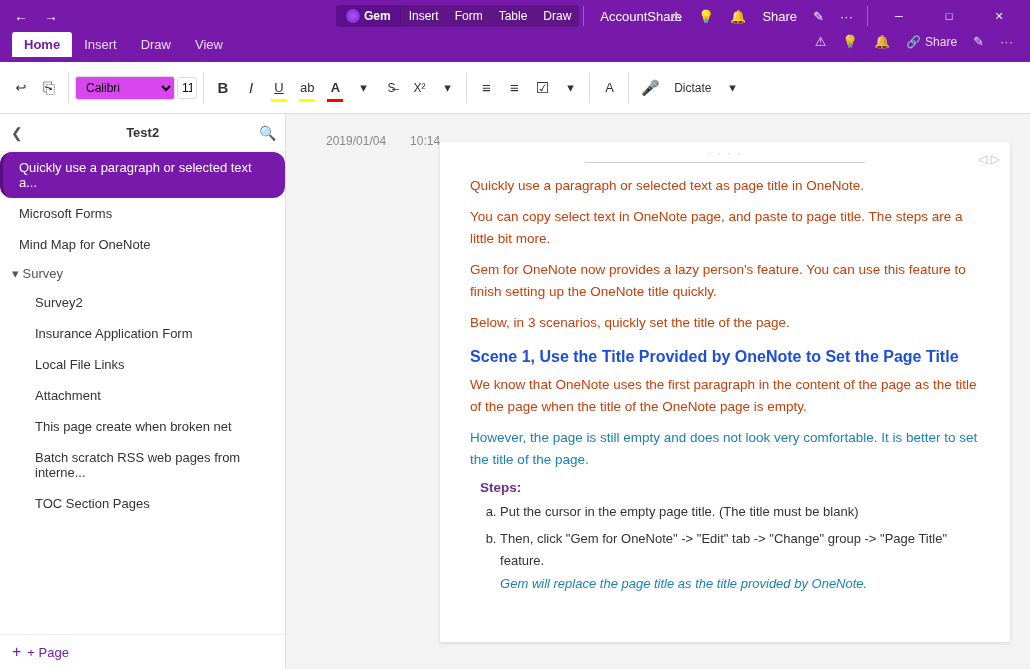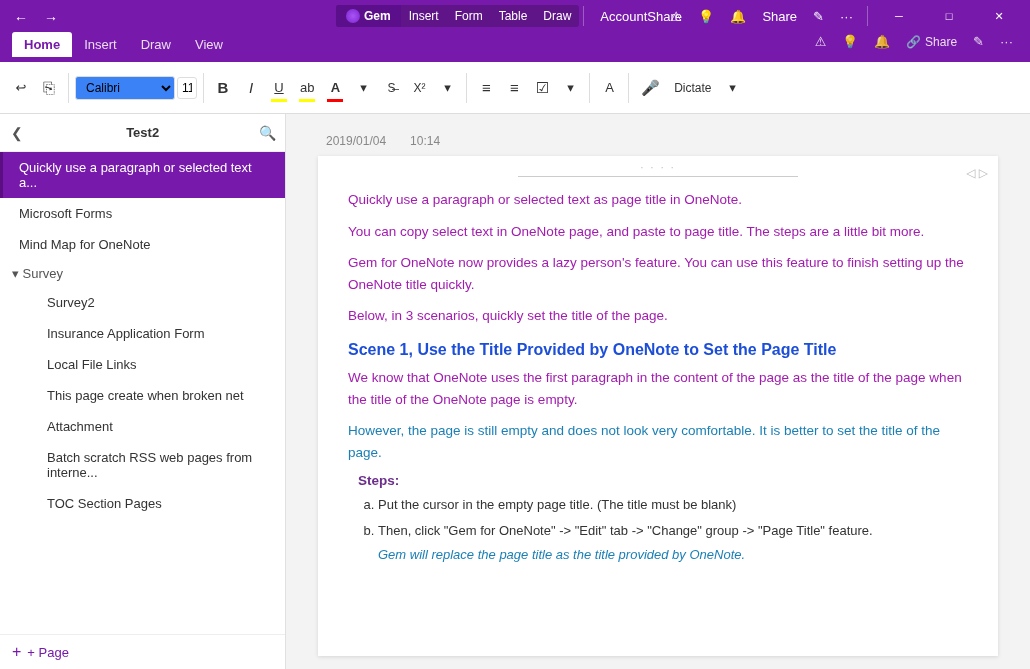--- a/index.html
+++ b/index.html
@@ -25,50 +25,50 @@
     .ribbon-tabs { height: 30px; background: #7719aa; display: flex; align-items: flex-start; padding: 0 12px; }
     .ribbon-tab { padding: 5px 12px; color: rgba(255,255,255,0.85); cursor: pointer; font-size: 13px; border-radius: 3px 3px 0 0; }
     .ribbon-tab.active { background: white; color: #7719aa; font-weight: 600; }
     .ribbon-tabs-right { margin-left: auto; display: flex; align-items: center; gap: 6px; padding-bottom: 4px; }
     .ribbon-tabs-right button { background: none; border: none; color: rgba(255,255,255,0.85); cursor: pointer; font-size: 13px; padding: 2px 5px; }
 
     
     .toolbar { height: 52px; background: white; border-bottom: 1px solid #ddd; display: flex; align-items: center; padding: 0 8px; gap: 2px; }
     .toolbar-btn { background: none; border: none; cursor: pointer; padding: 4px 6px; border-radius: 3px; font-size: 13px; color: #333; display: flex; align-items: center; justify-content: center; min-width: 26px; height: 36px; }
     .toolbar-separator { width: 1px; height: 30px; background: #ddd; margin: 0 4px; }
-    .font-select { border: 1px solid #ddd; padding: 3px 6px; border-radius: 3px; font-size: 12px; width: 100px; cursor: pointer; background: #3b82f6; }
+    .font-select { border: 1px solid #ddd; padding: 3px 6px; border-radius: 3px; font-size: 12px; width: 100px; cursor: pointer; background: #d946ef; }
     .font-size-input { border: 1px solid #ddd; padding: 3px 4px; border-radius: 3px; font-size: 12px; width: 20px; text-align: center; background: white; }
     .toolbar-btn.bold { font-weight: bold; font-size: 15px; }
     .toolbar-btn.italic { font-style: italic; font-size: 15px; }
     .underline-btn { position: relative; }
     .color-indicator { width: 16px; height: 3px; background: #ffff00; position: absolute; bottom: 4px; left: 50%; transform: translateX(-50%); }
 
     
     .main-layout { display: flex; flex: 1; overflow: hidden; }
 
     
     .sidebar { width: 286px; background: white; border-right: 1px solid #e0e0e0; display: flex; flex-direction: column; overflow: hidden; }
     .sidebar-header { height: 38px; display: flex; align-items: center; padding: 0 8px; gap: 6px; background: white; border-bottom: 1px solid #eee; }
     .sidebar-nav-btn { background: none; border: none; cursor: pointer; font-size: 14px; color: #555; padding: 3px; }
     .sidebar-title { font-size: 13px; color: #333; font-weight: 600; flex: 1; text-align: center; }
     .sidebar-search-btn { background: none; border: none; cursor: pointer; color: #555; font-size: 14px; }
     .sidebar-pages { flex: 1; overflow-y: auto; }
-    .sidebar-item { padding: 8px 12px 8px 16px; cursor: pointer; color: #333; font-size: 13px; display: flex; align-items: center; gap: 6px; border-left: 3px solid transparent; }
+    .sidebar-item { padding: 8px 12px 8px 16px; cursor: pointer; color: #333; font-size: 13px; display: flex; align-items: center; gap: 6px; border-left: 3px solid transparent; border-radius: 12px; }
     .sidebar-item.active { background: #7719aa; color: white; border-left-color: #5a0e82; }
-    .sidebar-item.sub { padding-left: 44px; }
+    .sidebar-item.sub { padding-left: 32px; }
     .sidebar-section { padding: 6px 12px; color: #555; font-size: 13px; display: flex; align-items: center; gap: 4px; cursor: pointer; }
     .add-page { padding: 8px 12px; color: #7719aa; font-size: 13px; cursor: pointer; display: flex; align-items: center; gap: 6px; border-top: 1px solid #eee; }
 
     
-    .content-area { flex: 1; background: #f3f3f3; overflow-y: auto; display: flex; flex-direction: column; align-items: center; padding: 20px; }
+    .content-area { flex: 1; background: #f3f3f3; overflow-y: auto; display: flex; flex-direction: row; align-items: center; padding: 20px; }
     .page-meta { align-self: flex-start; margin-left: 20px; margin-bottom: 8px; display: flex; gap: 24px; color: #888; font-size: 12px; }
     .page-container { background: white; width: 100%; max-width: 680px; min-height: 500px; padding: 20px 30px 40px; box-shadow: 0 1px 4px rgba(0,0,0,0.12); position: relative; }
     .drag-handle { position: absolute; top: 6px; left: 50%; transform: translateX(-50%); color: #bbb; font-size: 10px; letter-spacing: 2px; }
     .side-arrows { position: absolute; right: 10px; top: 10px; color: #bbb; font-size: 12px; }
-    .page-text { font-size: 13.5px; color: #a21caf; line-height: 1.6; margin-bottom: 10px; }
+    .page-text { font-size: 13.5px; color: #c2410c; line-height: 1.6; margin-bottom: 10px; }
     .page-heading { font-size: 16px; color: #1d4ed8; font-weight: 600; margin: 14px 0 8px; }
     .page-subtext { font-size: 13.5px; color: #1a7fb5; line-height: 1.6; margin-bottom: 10px; }
     .steps-label { color: #6b2e8b; font-size: 13.5px; font-weight: 600; margin-bottom: 6px; margin-left: 10px; }
     .steps-list { margin-left: 30px; }
     .steps-list li { color: #333; font-size: 13px; line-height: 1.7; margin-bottom: 4px; }
     .gem-italic { color: #1a7fb5; font-style: italic; font-size: 13px; margin-left: 30px; }
     .divider-line { width: 280px; height: 1px; background: #ccc; margin: 0 auto 12px; }
 
     
     .content-area::-webkit-scrollbar { width: 8px; }
@@ -182,22 +182,22 @@
       <div class="sidebar-item active">Quickly use a paragraph or selected text a...</div>
       <div class="sidebar-item">Microsoft Forms</div>
       <div class="sidebar-item">Mind Map for OneNote</div>
       <div class="sidebar-section">
         <span>▾</span>
         <span>Survey</span>
       </div>
       <div class="sidebar-item sub">Survey2</div>
       <div class="sidebar-item sub">Insurance Application Form</div>
       <div class="sidebar-item sub">Local File Links</div>
+      <div class="sidebar-item sub">Attachment</div>
       <div class="sidebar-item sub">This page create when broken net</div>
-      <div class="sidebar-item sub">Attachment</div>
       <div class="sidebar-item sub">Batch scratch RSS web pages from interne...</div>
       <div class="sidebar-item sub">TOC Section Pages</div>
     </div>
     <div class="add-page">
       <span style="font-size:16px;color:#7719aa;">+</span>
       <span style="color:#7719aa;">+ Page</span>
     </div>
   </div>
 
   <div class="content-area">

